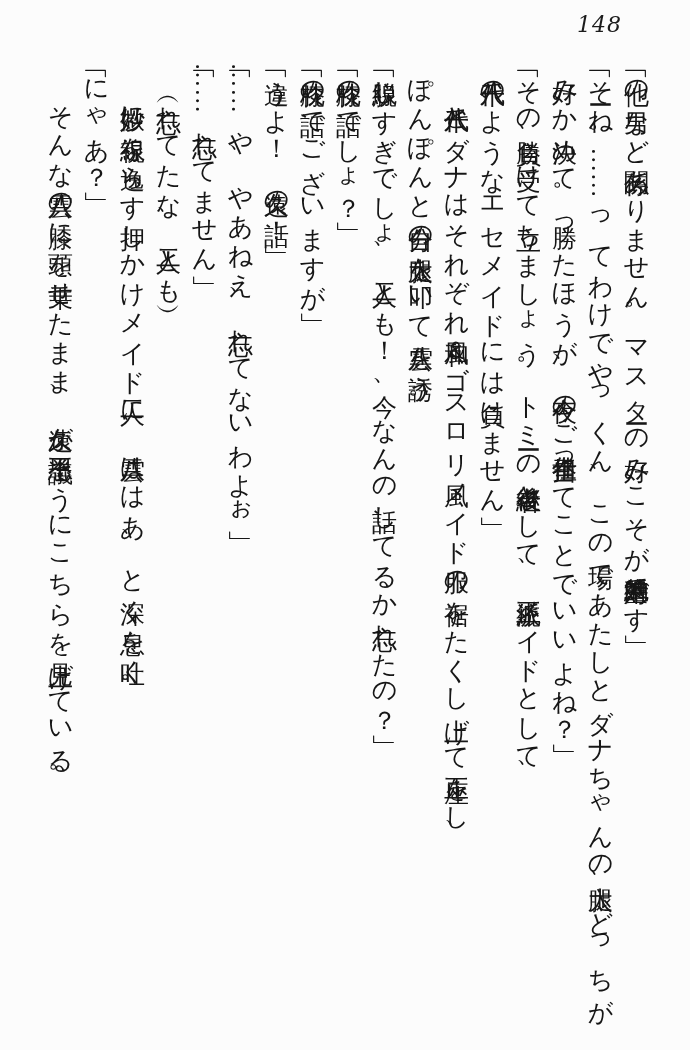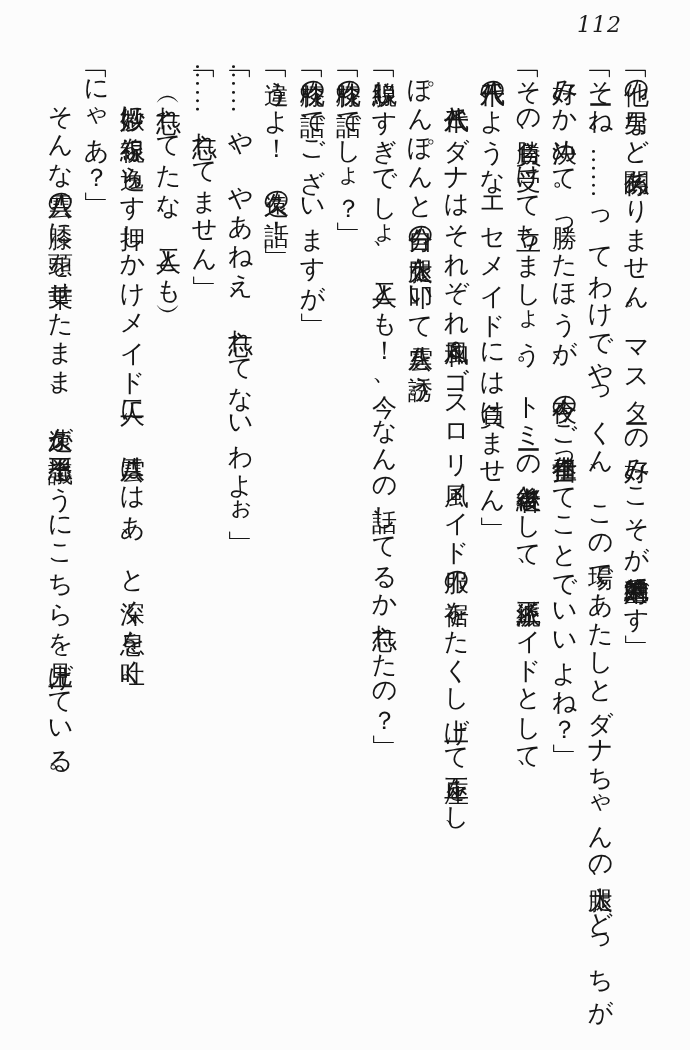--- a/index.html
+++ b/index.html
@@ -38,21 +38,21 @@
   }
   .col {
     height: 976px;
     margin: 0;
     white-space: nowrap;
   }
 </style>
 </head>
 <body>
 
-<div class="page-number">112</div>
+<div class="page-number">148</div>
 
 <div class="text-block">
   <p class="col">「他の男など関係ありません。マスターの好みこそが絶対的基準です」</p>
   <p class="col">「そーね。……ってわけでやっくん、この場であたしとダナちゃんの太腿、どっちが</p>
   <p class="col">好みか決めて。勝ったほうが、今夜のご奉仕担当ってことでいいよね？」</p>
   <p class="col">「その勝負、受けて立ちましょう。トミーの後継者として、正統派メイドとして、</p>
   <p class="col">八千代のようなエセメイドには負けません」</p>
   <p class="col">　八千代とダナはそれぞれ和風＆ゴスロリ風メイド服の裾をたくし上げて正座をし、</p>
   <p class="col">ぽんぽんと自分の太腿を叩いて八雲を誘う。</p>
   <p class="col">「脱線しすぎでしょ、二人とも！　今、なんの話してるか忘れたの？」</p>

